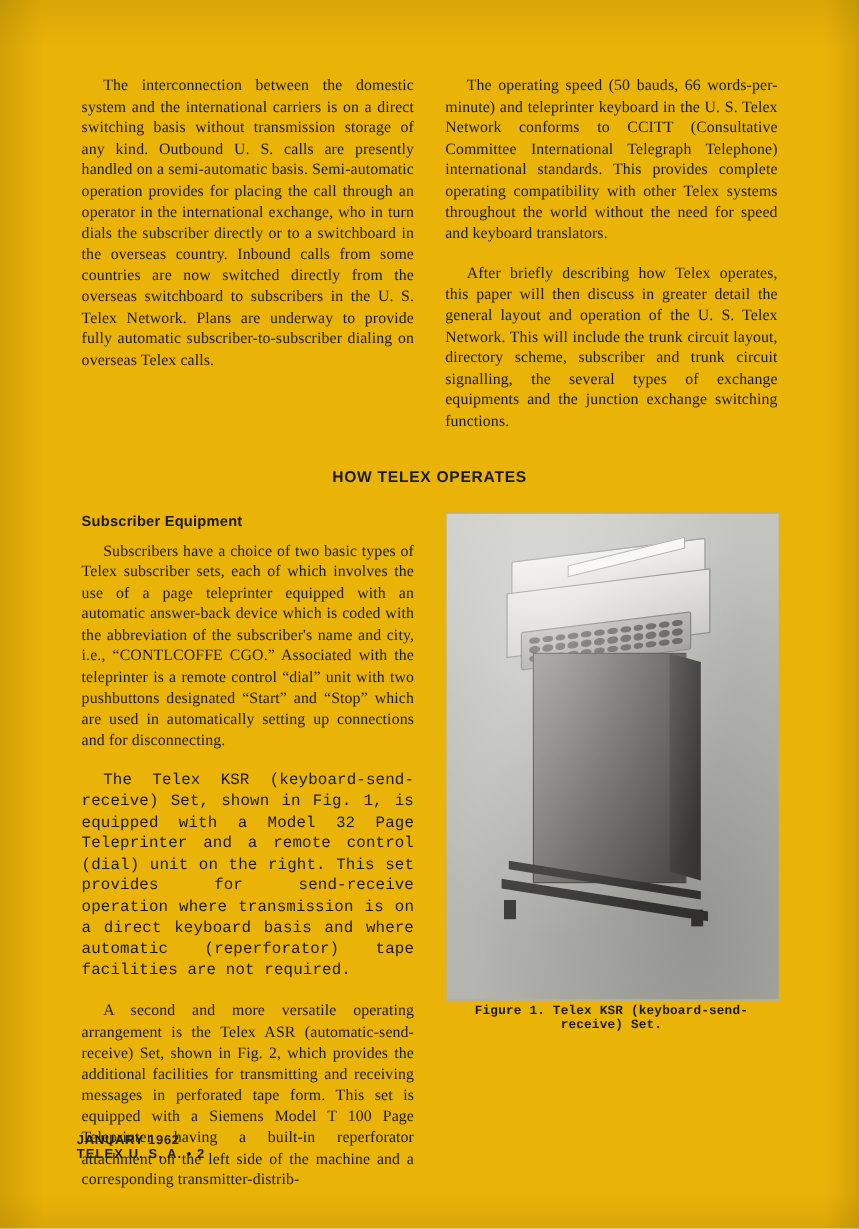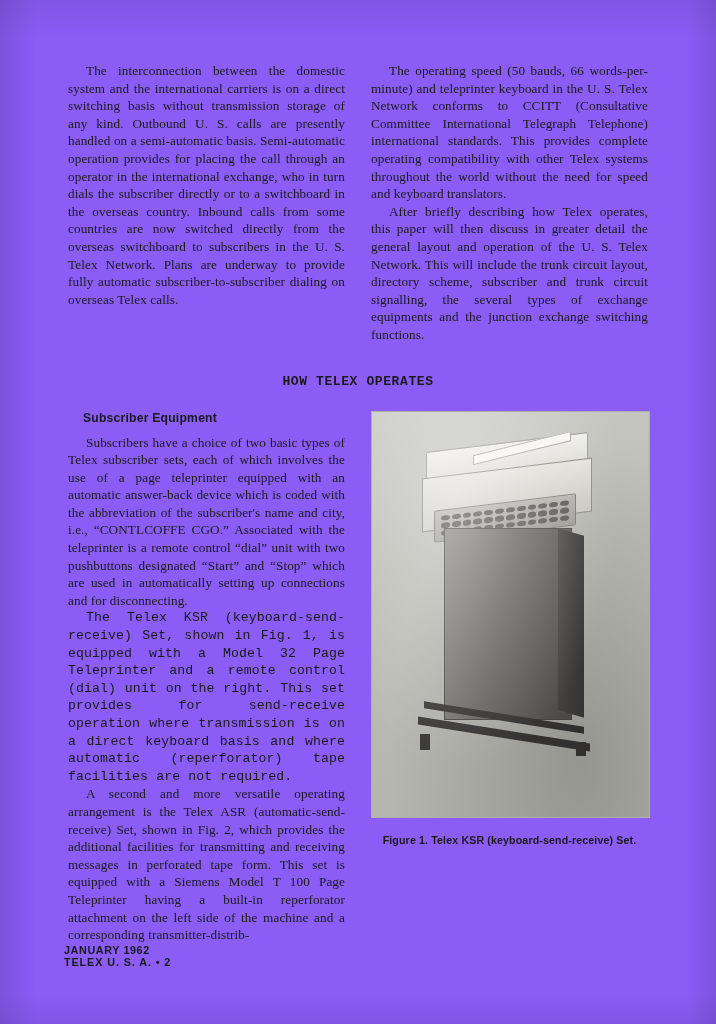--- a/index.html
+++ b/index.html
@@ -13,21 +13,21 @@
     font-family: "Liberation Serif", serif;
     color: #1a1a1a;
     position: relative;
     overflow: hidden;
   }
   .page {
     position: absolute;
     left: 0; top: 0;
     width: 716px;
     height: 1024px;
-    background: #8b5cf6;
+    background: #eab308;
   }
   
   .page::before {
     content: "";
     position: absolute;
     inset: 0;
     background:
       linear-gradient(to right, rgba(0,0,0,0.10), rgba(0,0,0,0) 5%),
       linear-gradient(to left, rgba(0,0,0,0.10), rgba(0,0,0,0) 4%),
       linear-gradient(to bottom, rgba(0,0,0,0.07), rgba(0,0,0,0) 4%),
@@ -50,41 +50,41 @@
   p.body {
     margin: 0;
     font-size: 13.2px;
     line-height: 17.6px;
     text-align: justify;
     text-indent: 18px;
     hyphens: auto;
     letter-spacing: 0.1px;
   }
   p.body + p.body {
-    margin-top: 0;
+    margin-top: 16px;
   }
   .section-head {
     text-align: center;
-    font-family: Liberation Mono, monospace;
+    font-family: Liberation Sans, sans-serif;
     font-weight: bold;
     font-size: 13px;
     letter-spacing: 0.6px;
     margin: 30px 0 22px 0;
   }
   .lower {
     display: flex;
     gap: 26px;
     align-items: flex-start;
   }
   .subhead {
     font-family: "Liberation Sans", sans-serif;
     font-weight: bold;
     font-size: 12.2px;
     letter-spacing: 0.2px;
-    margin: 0 0 9px 15px;
+    margin: 0 0 9px 0;
   }
   .spaced {
     letter-spacing: 1.1px;
     font-family: Liberation Mono, monospace;
   }
   
   .figure {
     width: 277px;
   }
   .fig-img {
@@ -198,25 +198,25 @@
   }
   .tp-base .bar {
     position: absolute;
     background: #3b3a37;
   }
   .tp-base .bar1 { left: 6px; top: 6px; width: 160px; height: 7px; transform: skewY(9deg); }
   .tp-base .bar2 { left: 0px; top: 22px; width: 172px; height: 8px; transform: skewY(9deg); }
   .tp-base .foot1 { left: 2px; top: 26px; width: 10px; height: 16px; }
   .tp-base .foot2 { left: 158px; top: 34px; width: 10px; height: 14px; }
   .fig-caption {
-    font-family: Liberation Sans, sans-serif;
+    font-family: Liberation Mono, monospace;
     font-weight: bold;
     font-size: 10.6px;
     text-align: center;
-    margin-top: 16px;
+    margin-top: 3px;
     letter-spacing: 0.15px;
     color: #1a1a1a;
   }
   .fig-after {
     margin-top: 20px;
   }
   
   .footer {
     position: absolute;
     left: 64px;

